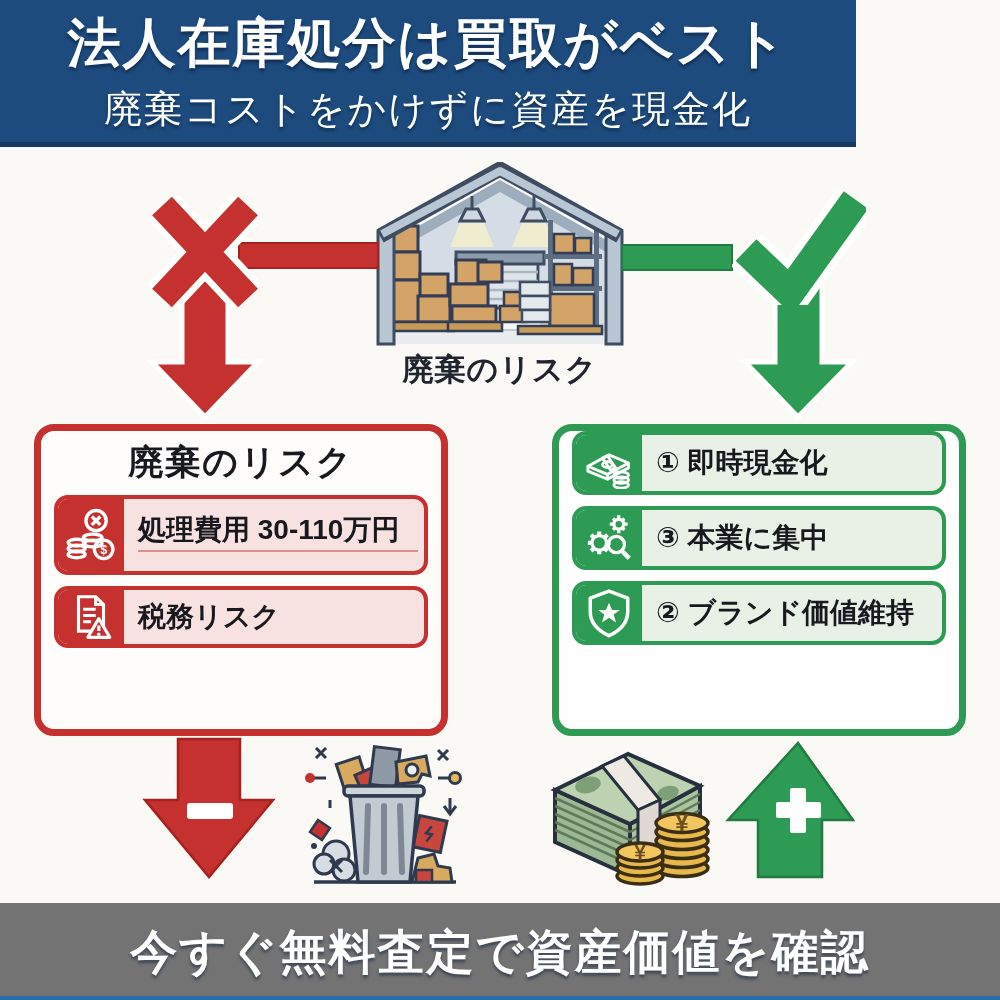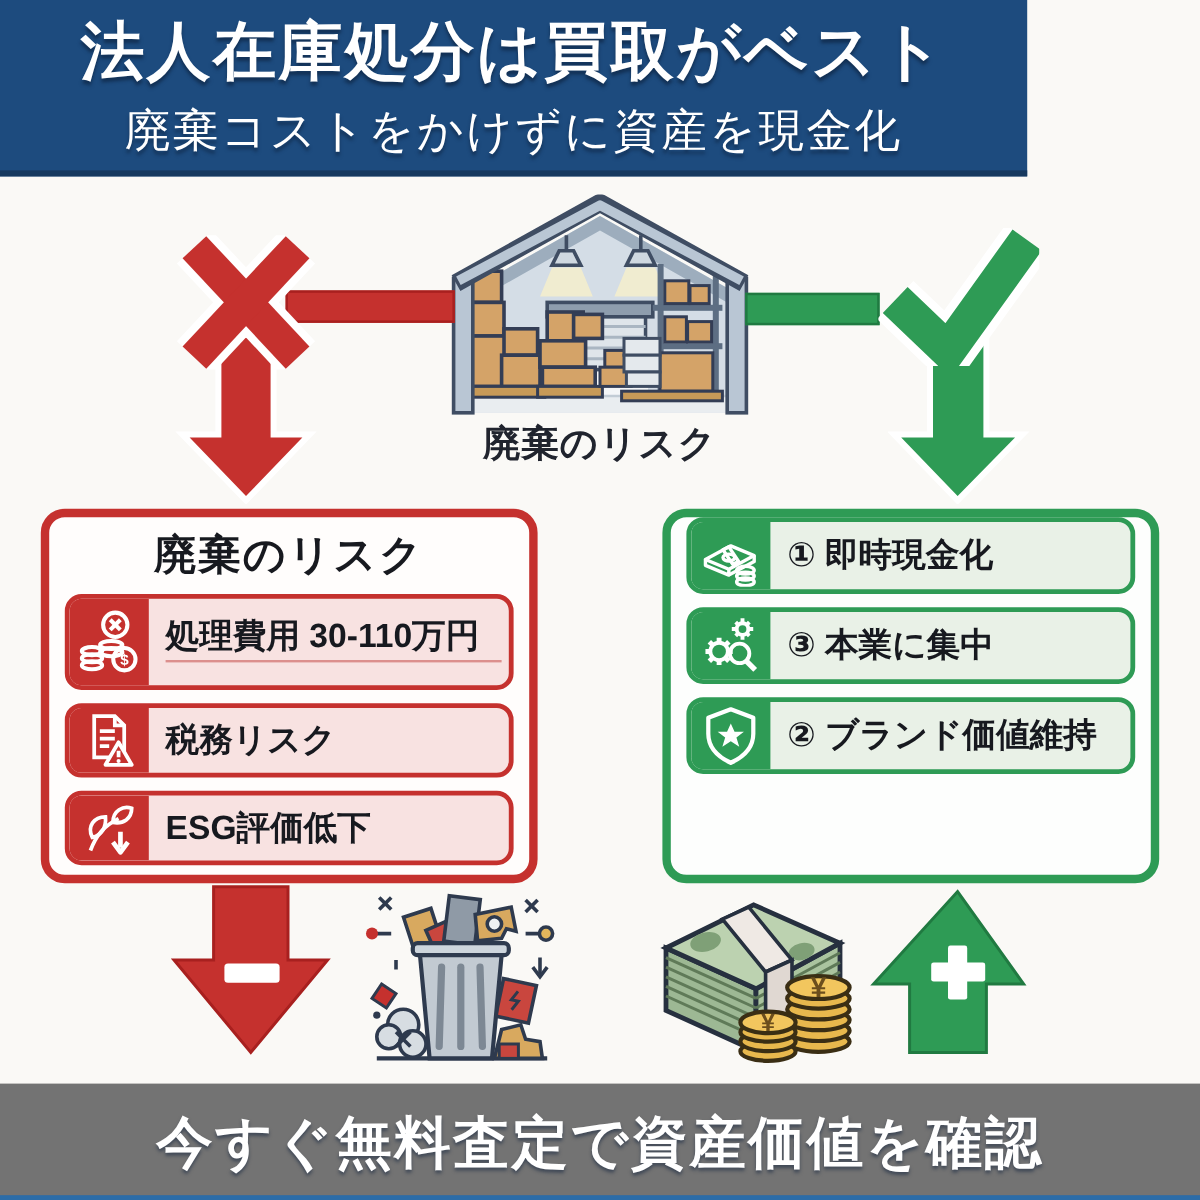--- a/index.html
+++ b/index.html
@@ -203,36 +203,20 @@
                 <line x1="22" y1="30" x2="38" y2="30"></line>
               <line x1="22" y1="38" x2="32" y2="38"></line>
             </g>
             <path d="M42,34 L56,58 L28,58 Z" fill="#c5312e" stroke="#ffffff" stroke-width="4" stroke-linejoin="round"></path>
             <line x1="42" y1="43" x2="42" y2="50" stroke="#ffffff" stroke-width="4"></line>
             <circle cx="42" cy="54" r="2.2" fill="#ffffff"></circle>
           </svg>
         </div>
         <div class="content">
           <div class="line">税務リスク</div>
-        </div>
-      </div>
-      <div class="item std">
-        <div class="icon-cell">
-          <svg width="50" height="50" viewBox="0 0 64 64">
-            <g stroke="#ffffff" stroke-width="4" fill="none">
-              <path d="M12,56 C18,40 26,30 42,22"></path>
-              <path d="M14,42 C8,30 16,20 28,20 C29,31 24,40 14,42 Z"></path>
-              <path d="M36,26 C36,13 47,8 56,11 C56,22 47,28 36,26 Z"></path>
-            </g>
-            <line x1="44" y1="36" x2="44" y2="53" stroke="#ffffff" stroke-width="5"></line>
-            <path d="M36,47 L44,58 L52,47" fill="none" stroke="#ffffff" stroke-width="5" stroke-linejoin="round"></path>
-          </svg>
-        </div>
-        <div class="content">
-          <div class="line">ESG評価低下</div>
         </div>
       </div>
     </div>
   </section>
 
   <section class="panel green">
     <div class="items">
       <div class="item std-g">
         <div class="icon-cell">
           <svg width="54" height="52" viewBox="0 0 64 64">

